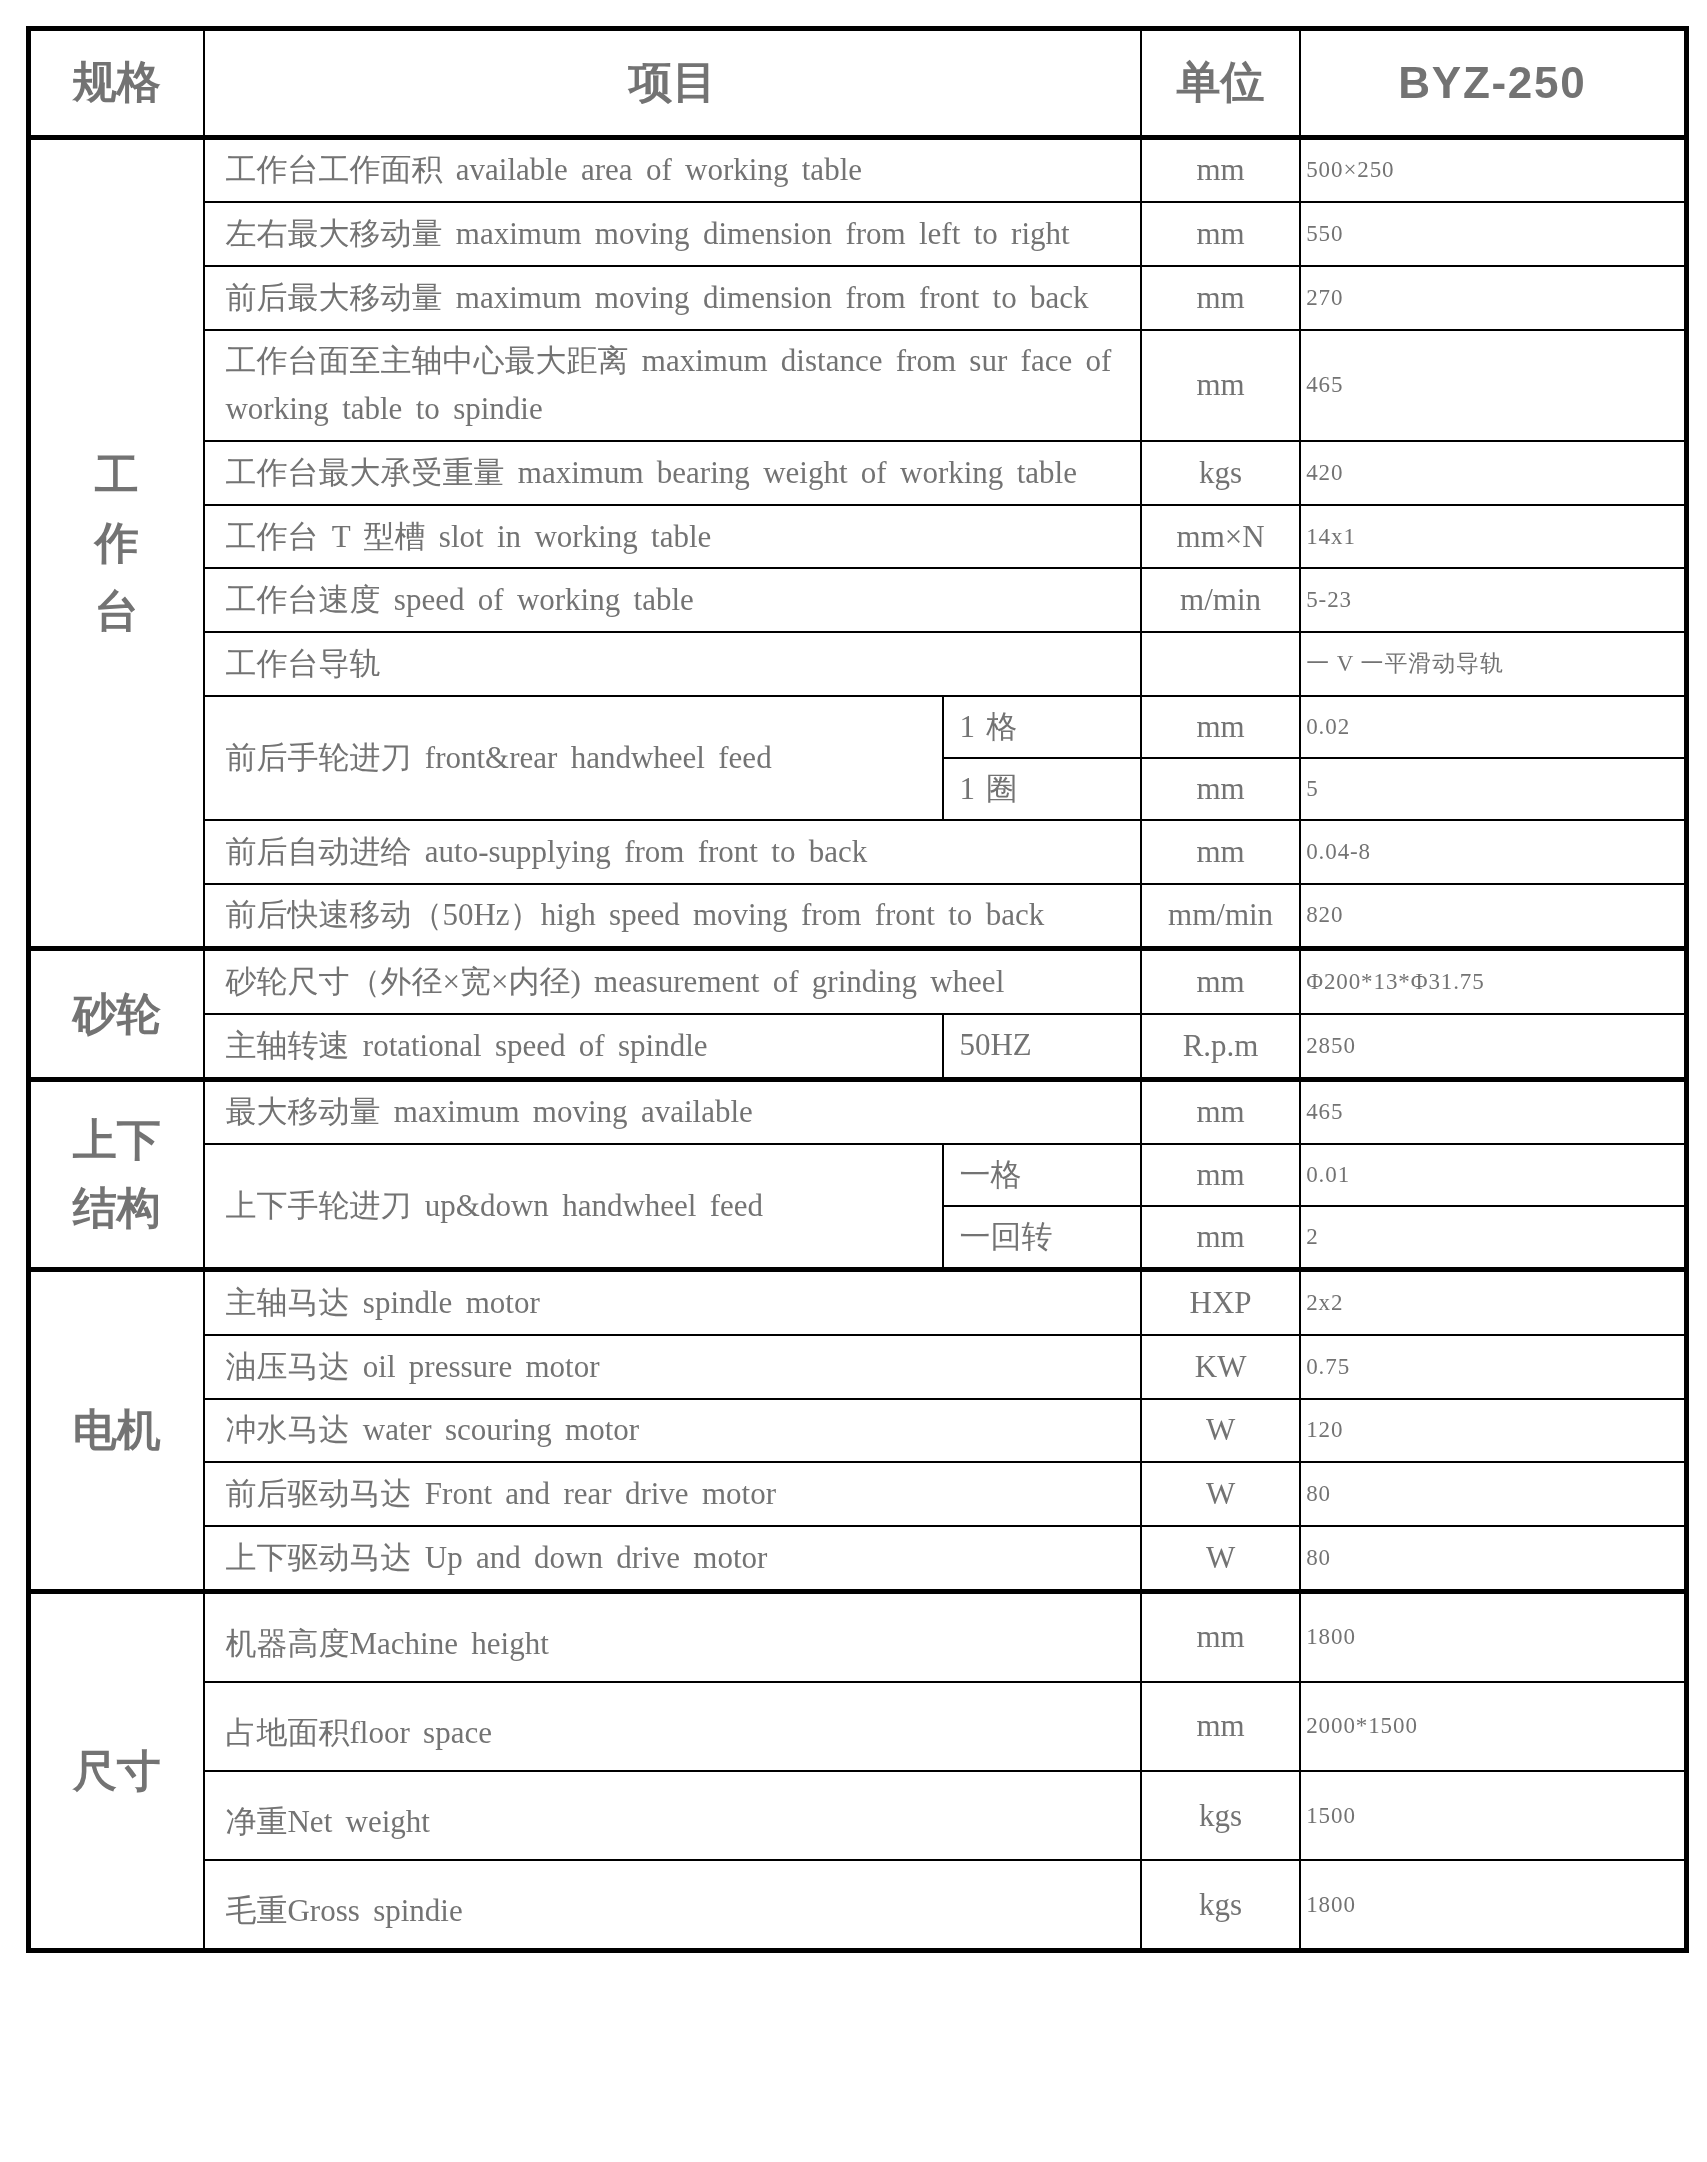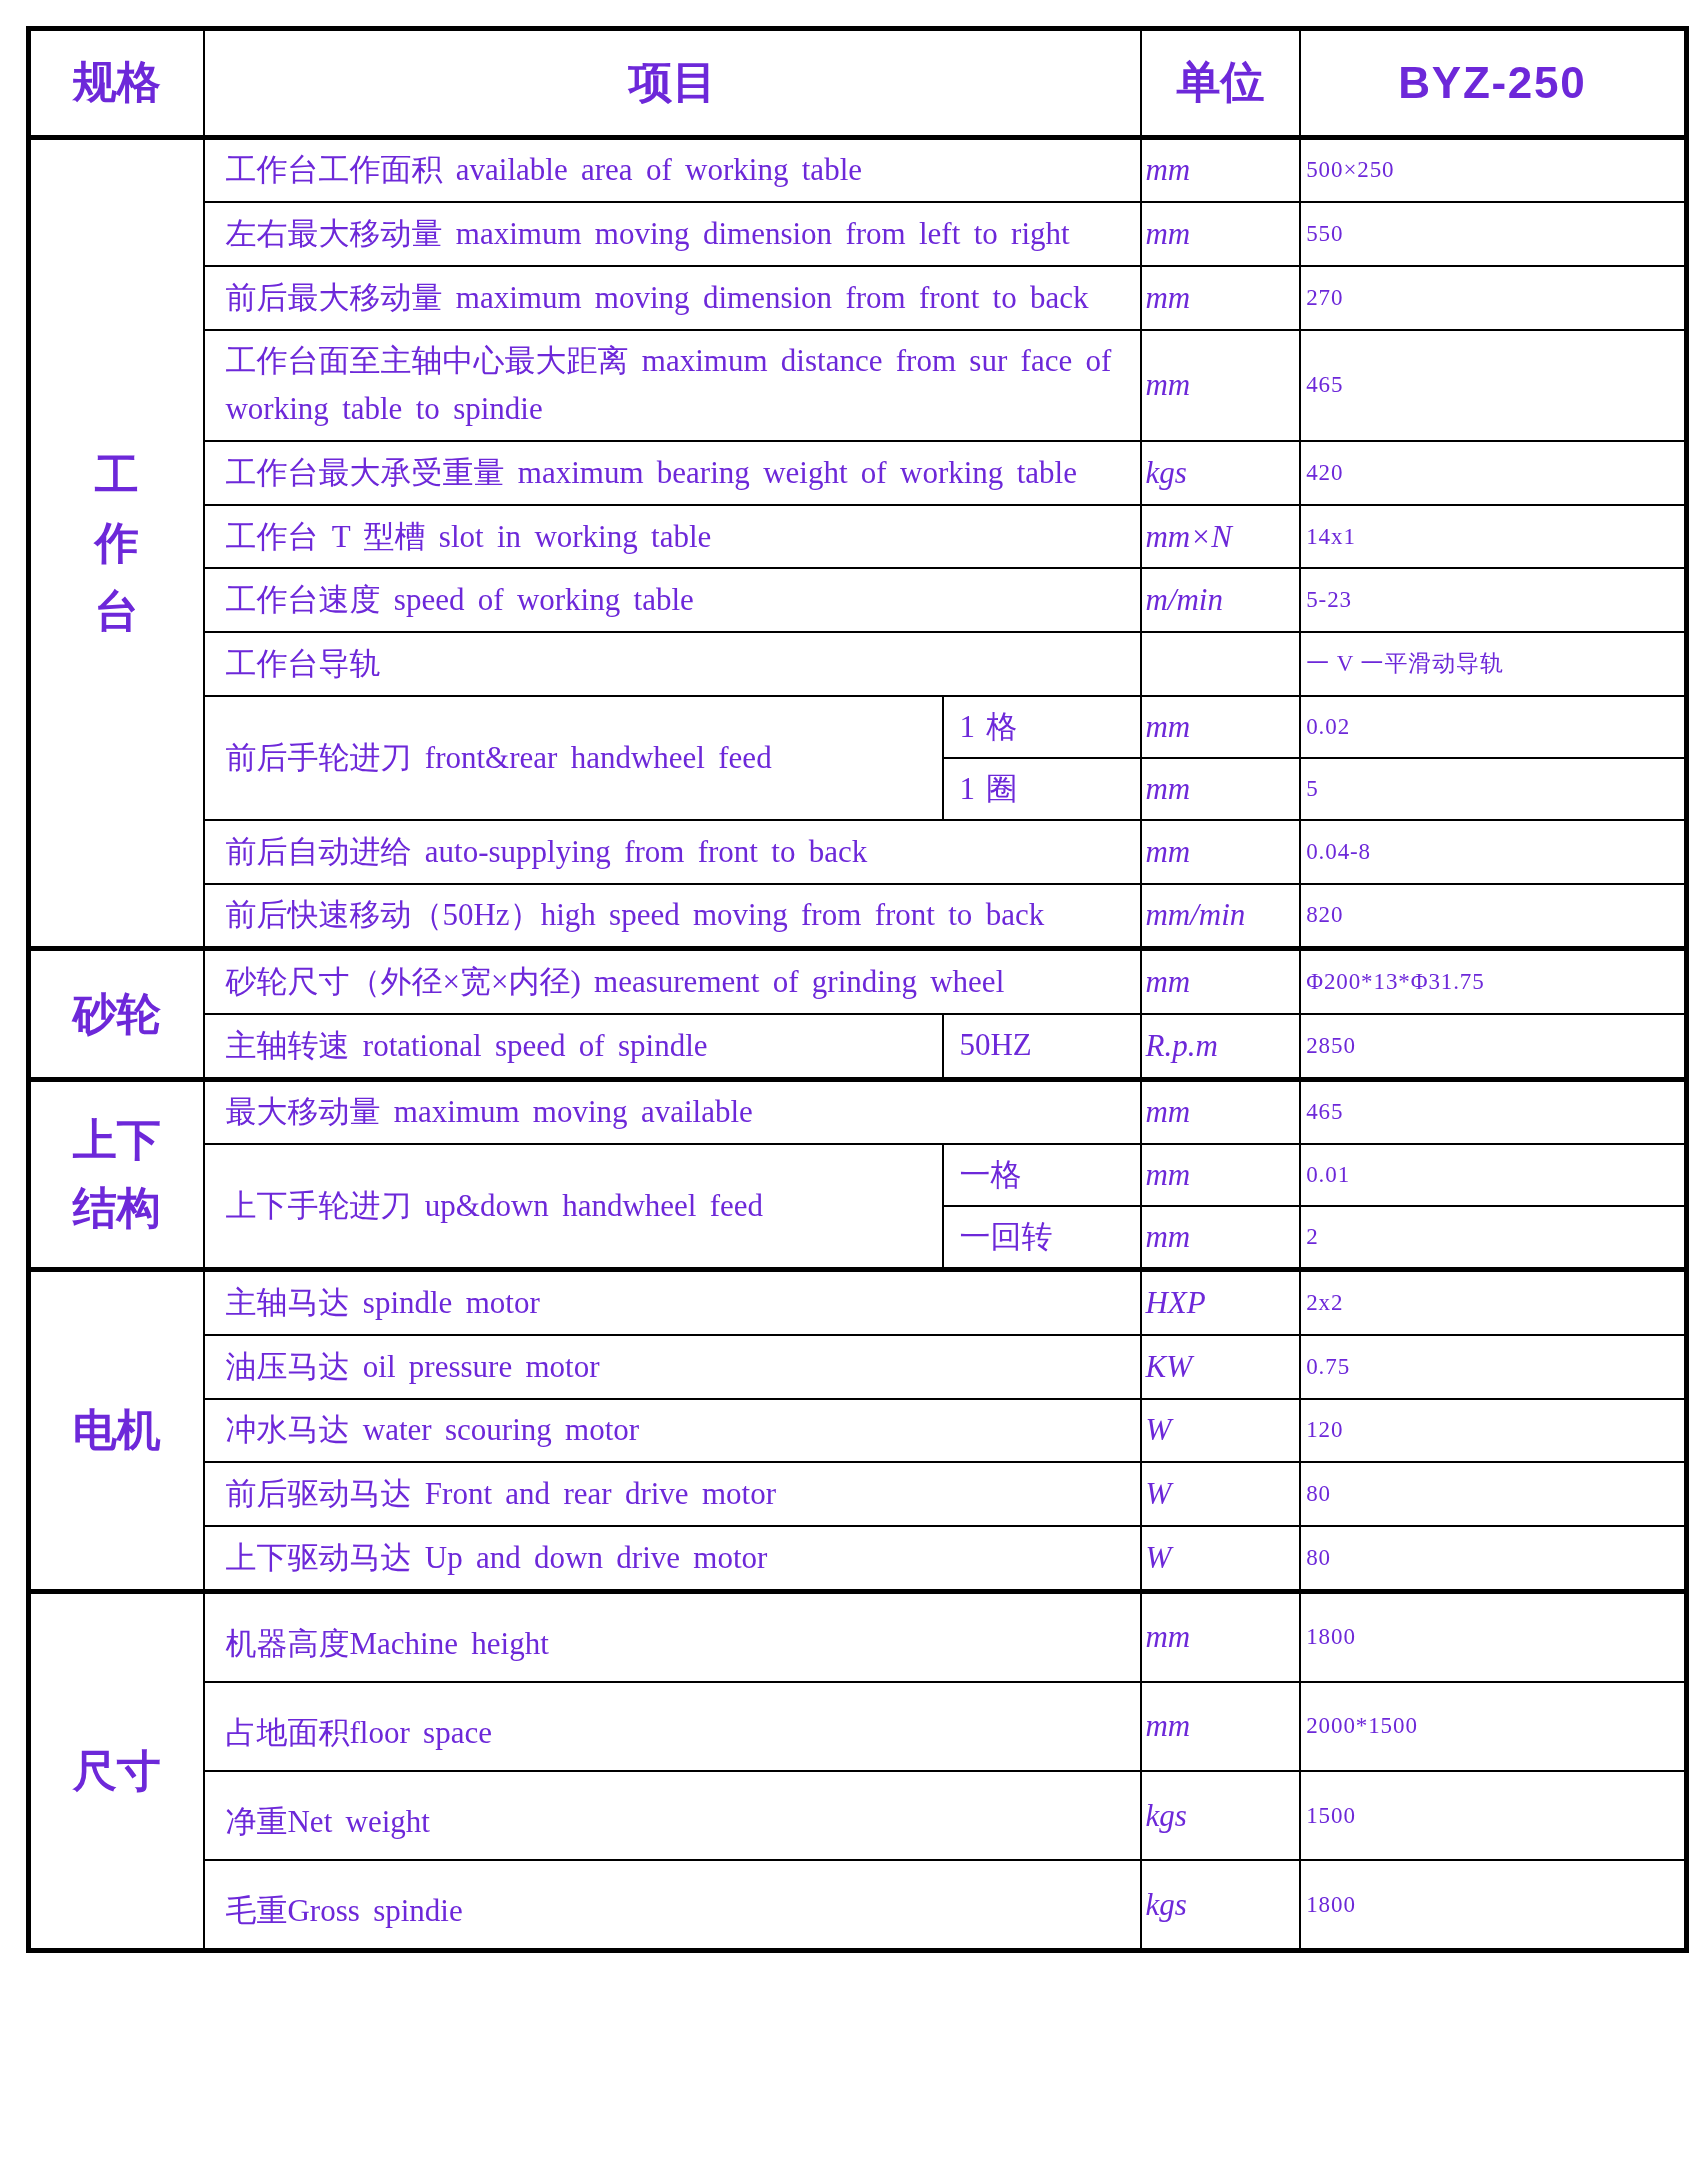--- a/index.html
+++ b/index.html
@@ -5,21 +5,21 @@
   html, body {
     margin: 0;
     padding: 0;
     background: #ffffff;
   }
   .page {
     position: relative;
     width: 1688px;
     min-height: 2163px;
     background: #ffffff;
-    color: #6d28d9;
+    color: #737373;
     font-family: "Liberation Serif", "DejaVu Serif", serif;
     box-sizing: border-box;
     padding: 25.6px 24px 17px 25.6px;
   }
   table.spec {
     border-collapse: collapse;
     table-layout: fixed;
     width: 1658px;
     background: #ffffff;
   }
@@ -67,23 +67,22 @@
   td.sub-cell {
     font-size: 31px;
     line-height: 1.5;
     padding: 6.8px 6.8px 6.8px 15.3px;
     text-align: left;
     word-spacing: 0.12em;
   }
   
   td.unit-cell {
     font-size: 31px;
-    text-align: left;
+    text-align: center;
     padding: 6.8px 3.4px;
-    font-style: italic;
   }
   
   td.value-cell {
     font-size: 23px;
     text-align: left;
     padding: 6.8px 5.1px;
     letter-spacing: 0.9px;
   }
   
   tr.group-start td {

